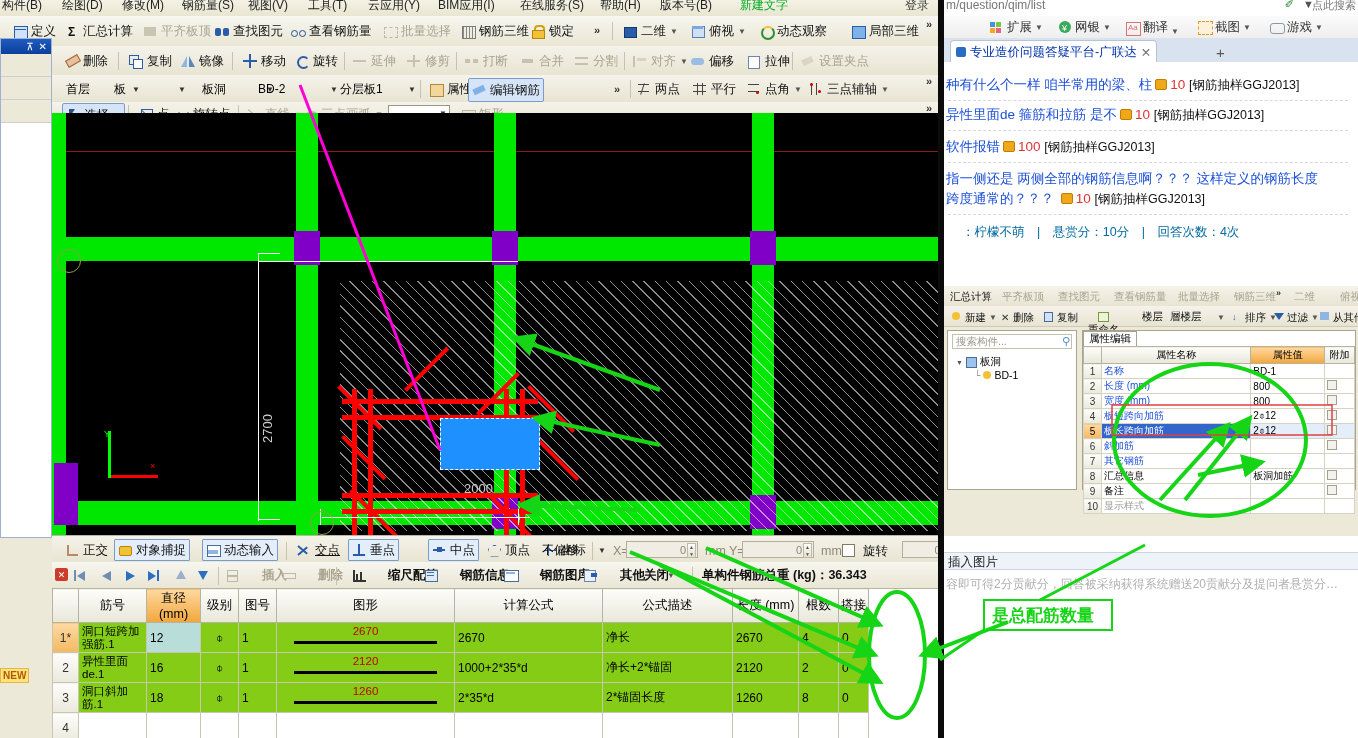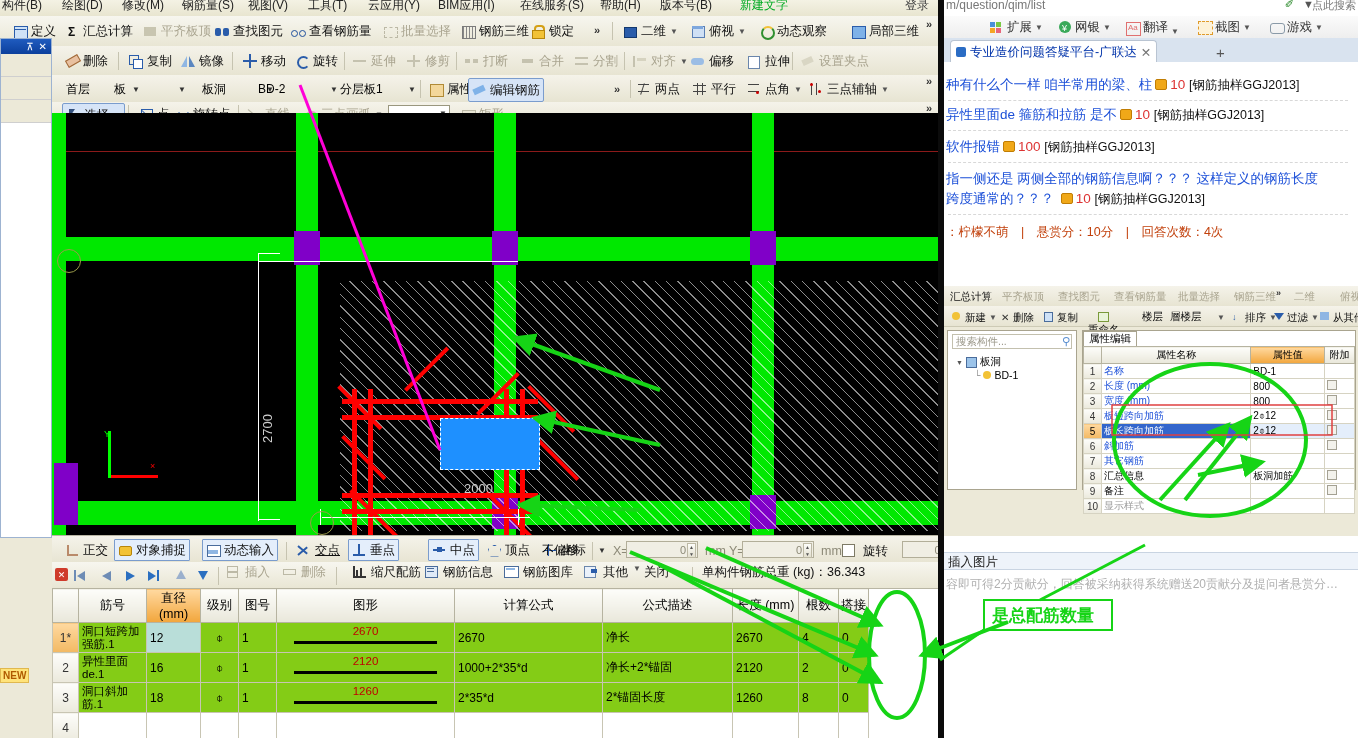--- a/index.html
+++ b/index.html
@@ -87,22 +87,22 @@
   .spin b{font-size:5px;line-height:4px;color:#555;}
   .ckbox{position:absolute;width:11px;height:11px;background:#fff;border:1px solid #7d7a66;}
 
   
   .rebar{position:absolute;left:52px;top:562px;width:892px;height:176px;background:#fff;}
   .rb-tb{position:absolute;left:0;top:0;width:892px;height:26px;
     background:linear-gradient(#f7f6ef,#e9e6d4);border-bottom:1px solid #b9b6a4;}
   .rb-close{position:absolute;left:3px;top:6px;width:13px;height:13px;background:#cf3b2b;
     color:#fff;font-size:9px;display:flex;align-items:center;justify-content:center;border-radius:2px;}
   .navbtn{position:absolute;top:7px;width:13px;height:13px;}
-  .tbtext{position:absolute;display:flex;align-items:flex-start;gap:4px;height:22px;
-    font-size:12.5px;white-space:nowrap;color:#111;}
+  .tbtext{position:absolute;display:flex;align-items:center;gap:21px;height:22px;
+    font-size:12.5px;white-space:nowrap;color:#111;font-weight:bold;}
   .tbtext.dis{color:#a9a48f;}
 
   table.grid{position:absolute;left:0;top:26px;border-collapse:collapse;font-size:12px;
     table-layout:fixed;}
   table.grid th{background:linear-gradient(#fdfdfa,#e9e7da);border:1px solid #b6b3a0;
     font-weight:normal;height:22px;color:#000;text-align:center;font-size:12.5px;}
   table.grid th.hl{background:linear-gradient(#ffd9a0,#f2a63c);color:#000;}
   table.grid td{border:1px solid #c8c5b3;height:29px;background:#84cc16;padding:0 3px;
     vertical-align:middle;font-size:12px;overflow:hidden;}
   table.grid td.rn{background:linear-gradient(#fdfdfa,#ebe9dc);text-align:center;color:#333;}
@@ -129,21 +129,21 @@
     display:flex;align-items:center;gap:4px;padding:0 5px;font-size:12.5px;color:#0033aa;max-width:250px;}
   .bz-newtab{position:absolute;left:272px;top:6px;font-size:15px;color:#555;}
 
   .qlist{position:absolute;left:0;top:62px;width:414px;height:190px;background:#fff;}
   .qrow{position:absolute;left:0;width:414px;font-size:13.5px;color:#1b4fd8;line-height:18px;}
   .qrow .coin{display:inline-block;width:10px;height:9px;background:#f0a818;
     border:1px solid #c07d04;border-radius:2px;vertical-align:-1px;margin:0 3px;}
   .qrow .pts{color:#d33;}
   .qrow .cat{color:#111;font-size:12.5px;}
   .qsep{position:absolute;left:4px;width:400px;height:0;border-top:1px dashed #d8d8d8;}
-  .qmeta{position:absolute;left:2px;font-size:12.5px;color:#c2410c;}
+  .qmeta{position:absolute;left:18px;font-size:12.5px;color:#0369a1;}
 
   .app2{position:absolute;left:944px;top:286px;width:414px;height:250px;background:#ece9d8;overflow:hidden;}
   .a2tb{position:absolute;left:0;width:414px;background:linear-gradient(#f5f3ea,#e7e4d2);
     border-bottom:1px solid #cdcab5;}
   .a2item{position:absolute;display:flex;align-items:center;gap:2px;font-size:10.5px;
     white-space:nowrap;color:#111;}
   .a2item.dis{color:#a9a48f;}
   .tree{position:absolute;left:3px;top:44px;width:130px;height:160px;background:#fff;border:1px solid #a9a48f;box-sizing:border-box;}
   .srchbox{position:absolute;left:4px;top:3px;width:120px;height:15px;background:#fff;
     border:1px solid #c3c0ae;box-sizing:border-box;font-size:10.5px;color:#9b988a;padding-left:3px;line-height:13px;}

